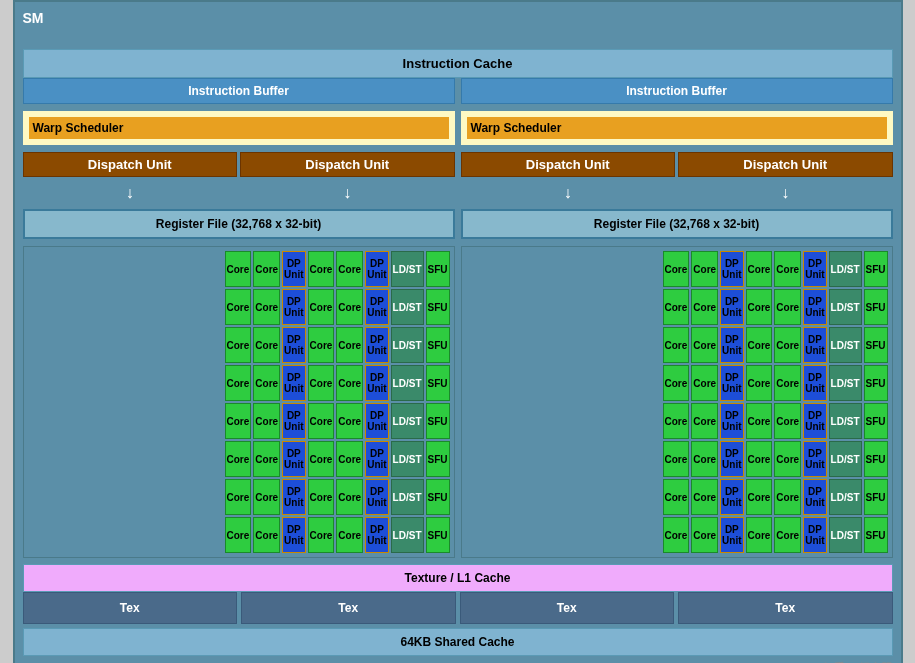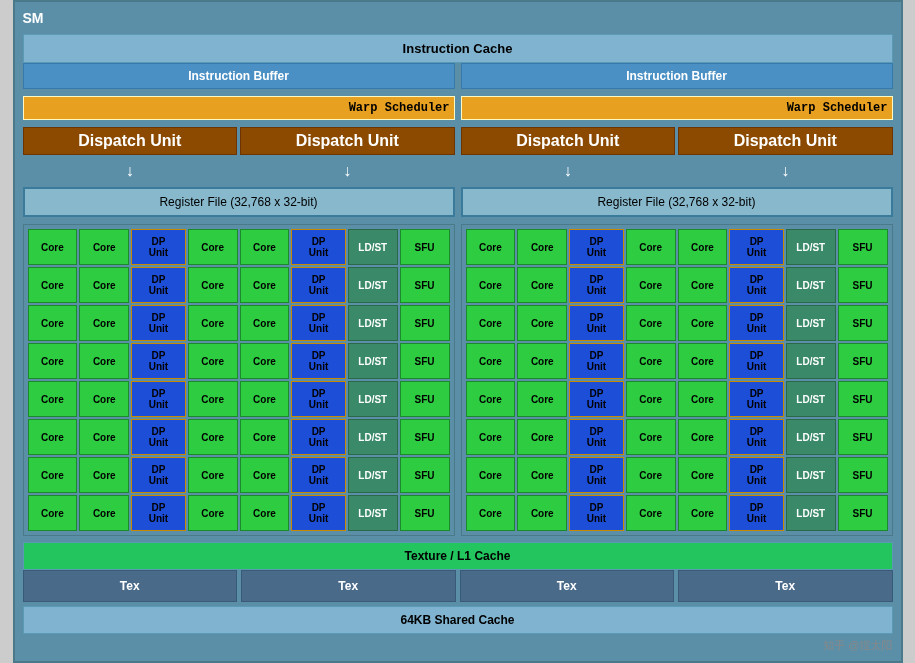--- a/index.html
+++ b/index.html
@@ -14,21 +14,21 @@
     .sm-container {
       background: #5b8fa8;
       border: 2px solid #4a7a8a;
       padding: 8px;
       width: 890px;
     }
     .sm-label {
       color: #fff;
       font-weight: bold;
       font-size: 14px;
-      margin-bottom: 8px;
+      margin-bottom: 23px;
     }
     .instruction-cache {
       background: #7fb3d0;
       border: 1px solid #5a9ab5;
       text-align: center;
       padding: 6px;
       font-size: 13px;
       font-weight: bold;
       color: #000;
     }
@@ -46,70 +46,70 @@
       background: #4a90c4;
       border: 1px solid #357aab;
       text-align: center;
       padding: 5px;
       font-size: 12px;
       font-weight: bold;
       color: #fff;
     }
     .warp-scheduler {
       background: #e8a020;
-      border: 1px solid #fef9c3;
-      text-align: right;
+      border: 6px solid #fef9c3;
+      text-align: left;
       padding: 4px;
       font-size: 12px;
       font-weight: bold;
       color: #000;
-      font-family: Liberation Mono, monospace;
     }
     .dispatch-row {
       display: flex;
       gap: 3px;
       align-items: center;
     }
     .dispatch-unit {
       flex: 1;
       background: #8b4a00;
       border: 1px solid #6b3400;
       text-align: center;
       padding: 4px;
-      font-size: 16px;
+      font-size: 13px;
       font-weight: bold;
       color: #fff;
     }
     .dispatch-arrows {
       display: flex;
       gap: 3px;
     }
     .dispatch-arrow {
       flex: 1;
       text-align: center;
       color: #fff;
       font-size: 16px;
     }
     .register-file {
       background: #5b8fa8;
       border: 2px solid #3a7a9a;
       text-align: center;
       padding: 6px;
       font-size: 12px;
-      font-weight: normal;
+      font-weight: bold;
       color: #000;
       background: #87b8cc;
     }
     .cores-grid {
       display: flex;
       flex-direction: column;
       gap: 2px;
       background: #5b8fa8;
       padding: 4px;
       border: 1px solid #4a7a8a;
+      align-items: flex-end;
     }
     .core-row {
       display: flex;
       gap: 2px;
       align-items: stretch;
     }
     .cell {
       display: flex;
       align-items: center;
       justify-content: center;
@@ -135,21 +135,21 @@
       background: #3a8a6a;
       color: #fff;
       border: 1px solid #2a6a4a;
     }
     .cell-sfu {
       background: #2ecc40;
       color: #000;
       border: 1px solid #1a8a2a;
     }
     .texture-cache {
-      background: #22c55e;
+      background: #f0abfc;
       border: 1px solid #5a9ab5;
       text-align: center;
       padding: 6px;
       font-size: 12px;
       font-weight: bold;
       color: #000;
       margin-top: 6px;
     }
     .tex-row {
       display: flex;

